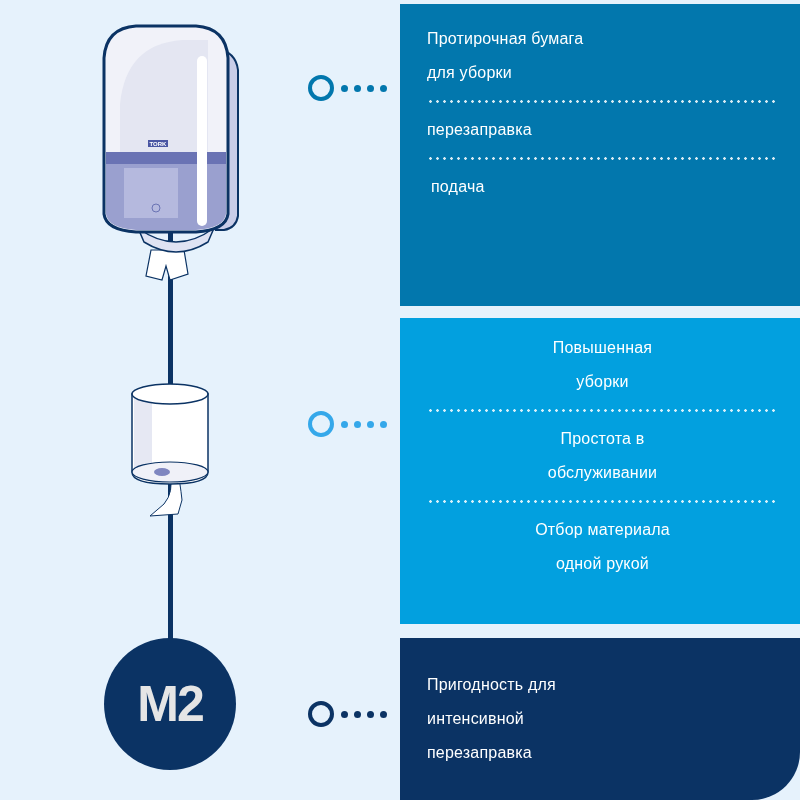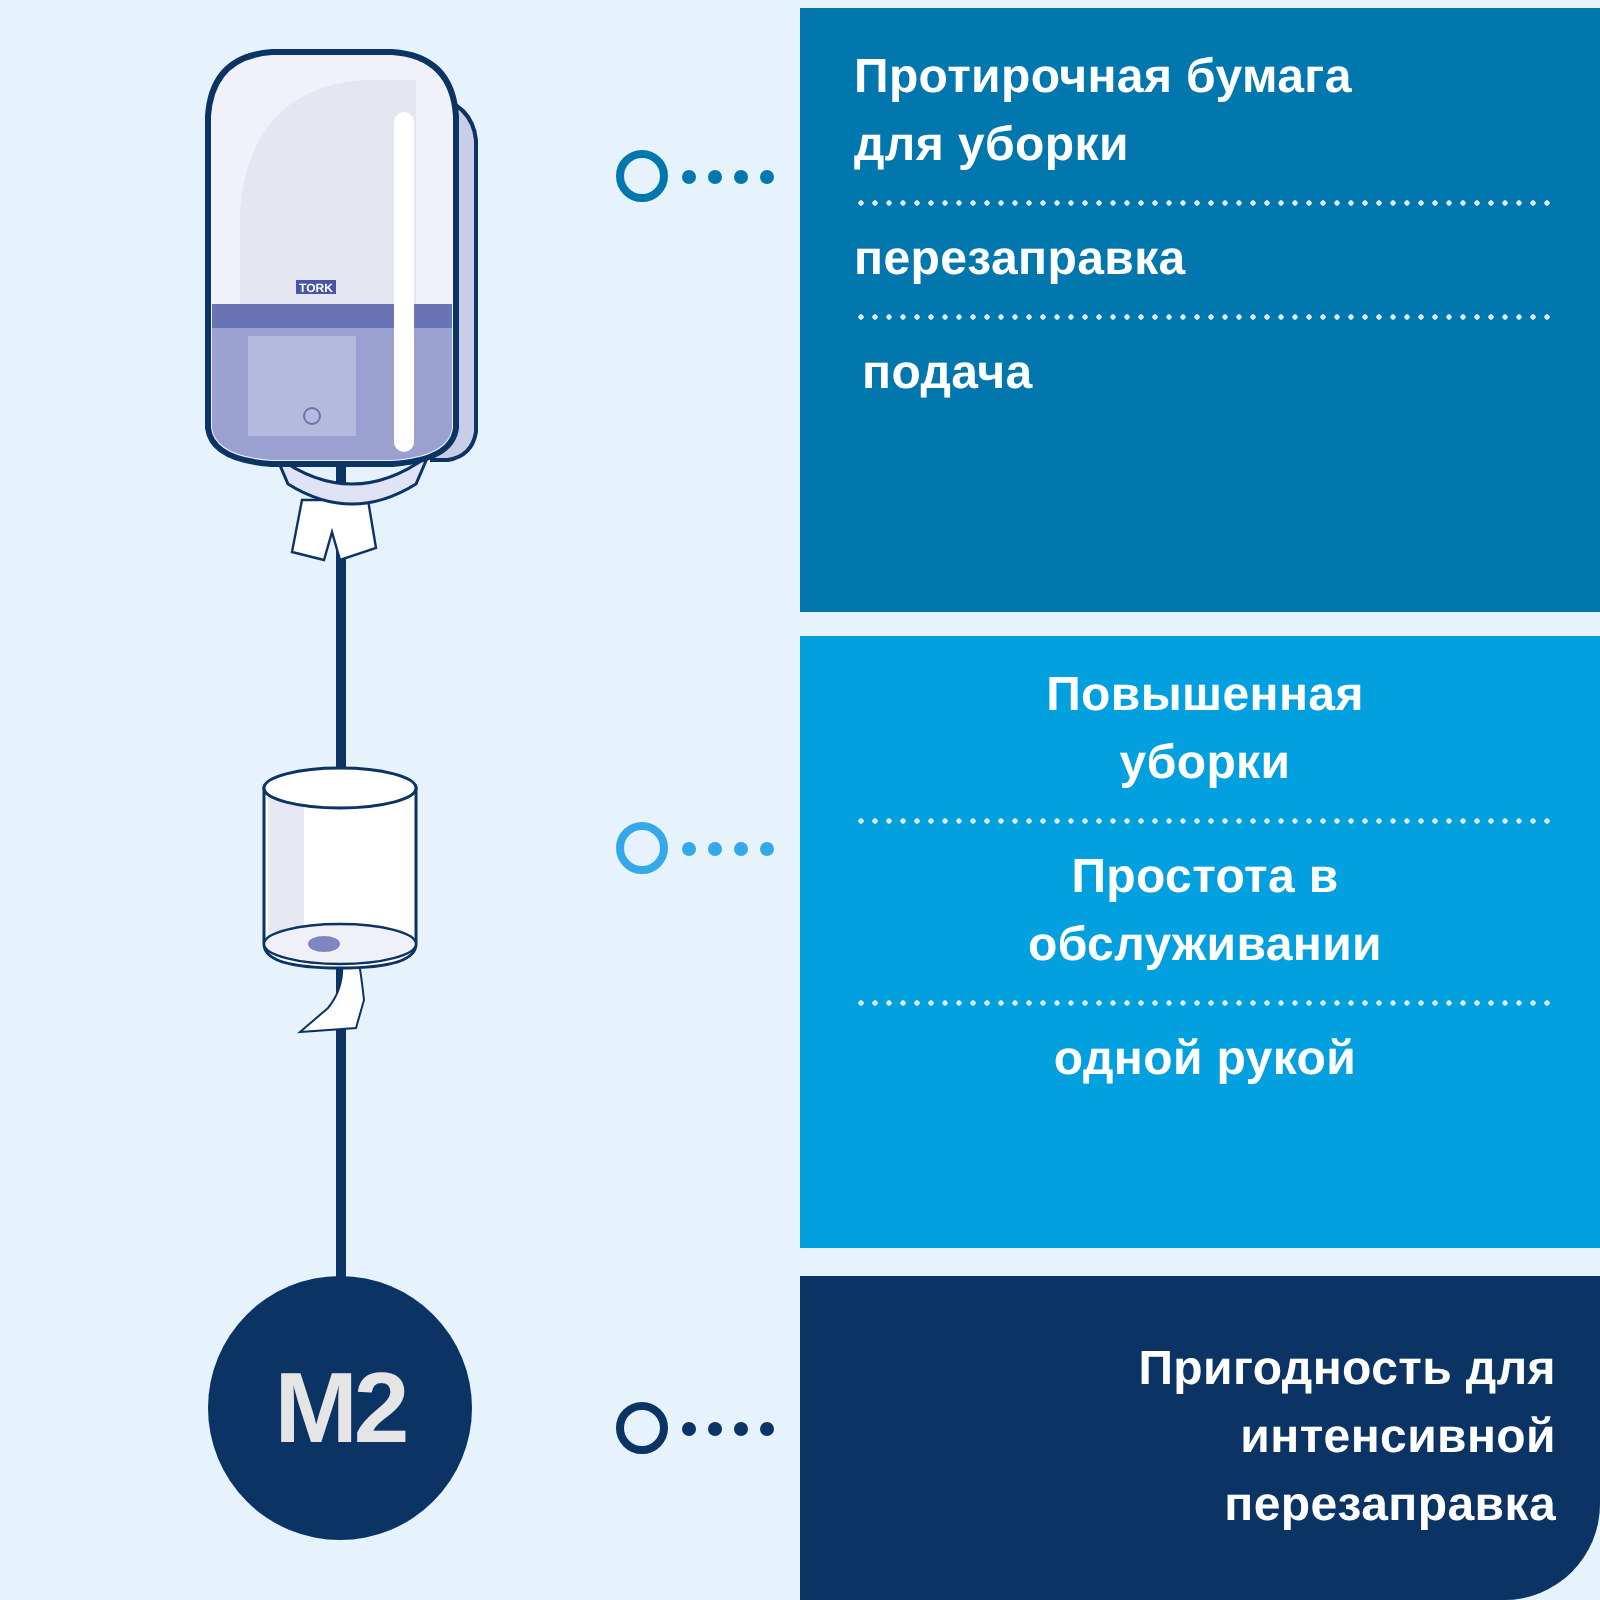--- a/index.html
+++ b/index.html
@@ -17,24 +17,24 @@
       background: #0b3364;
     }
 
     
     .panel {
       position: absolute; left: 400px; width: 400px;
       color: #ffffff; padding-left: 27px; padding-right: 22px;
     }
     .panel.p1 { top: 4px; height: 302px; }
     .panel.p2 { top: 318px; height: 306px; text-align: center; }
-    .panel.p3 { top: 638px; height: 162px; border-bottom-right-radius: 48px; text-align: right; }
+    .panel.p3 { top: 638px; height: 162px; border-bottom-right-radius: 48px; }
 
     .feature {
-      font-weight: bold; font-size: 24px; line-height: 34px;
+      font-weight: normal; font-size: 16px; line-height: 34px;
       letter-spacing: 0.2px;
     }
     .divider {
       height: 3px; margin: 10px 0 10px 0;
       background-image: radial-gradient(circle, rgba(255,255,255,0.85) 1.2px, transparent 1.5px);
       background-size: 7px 3px; background-repeat: repeat-x;
       width: 350px;
     }
 
     
@@ -150,20 +150,21 @@
       <div>Повышенная</div>
       <div>уборки</div>
     </div>
     <div class="divider"></div>
     <div class="feature">
       <div>Простота в</div>
       <div>обслуживании</div>
     </div>
     <div class="divider"></div>
     <div class="feature">
+      <div>Отбор материала</div>
       <div>одной рукой</div>
     </div>
   </div>
 
   <div class="panel p3" style="background:#0b3364; padding-top:30px;">
     <div class="feature">
       <div>Пригодность для</div>
       <div>интенсивной</div>
       <div>перезаправка</div>
     </div>

